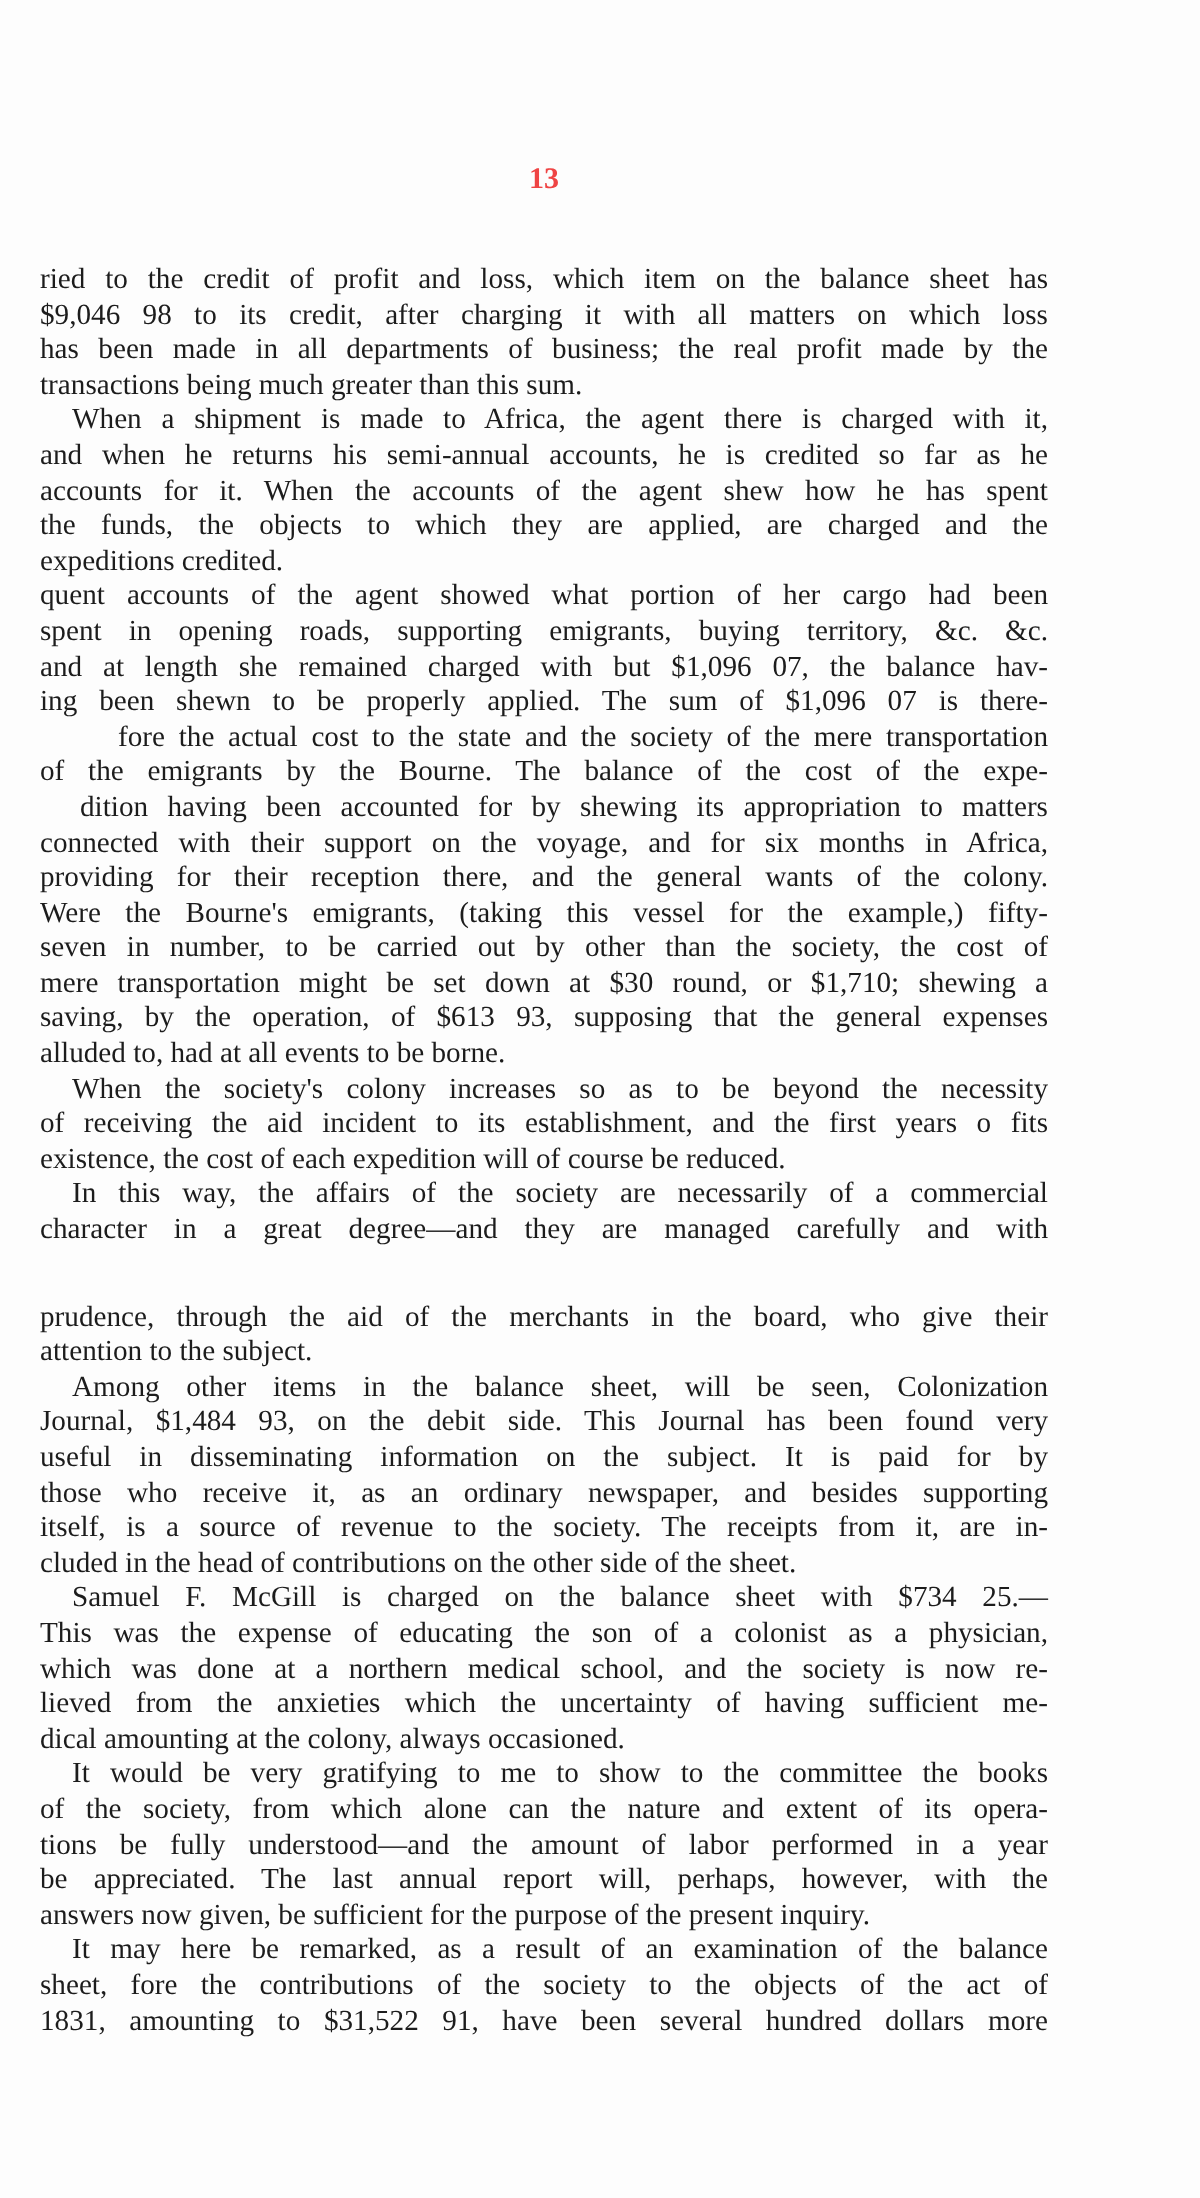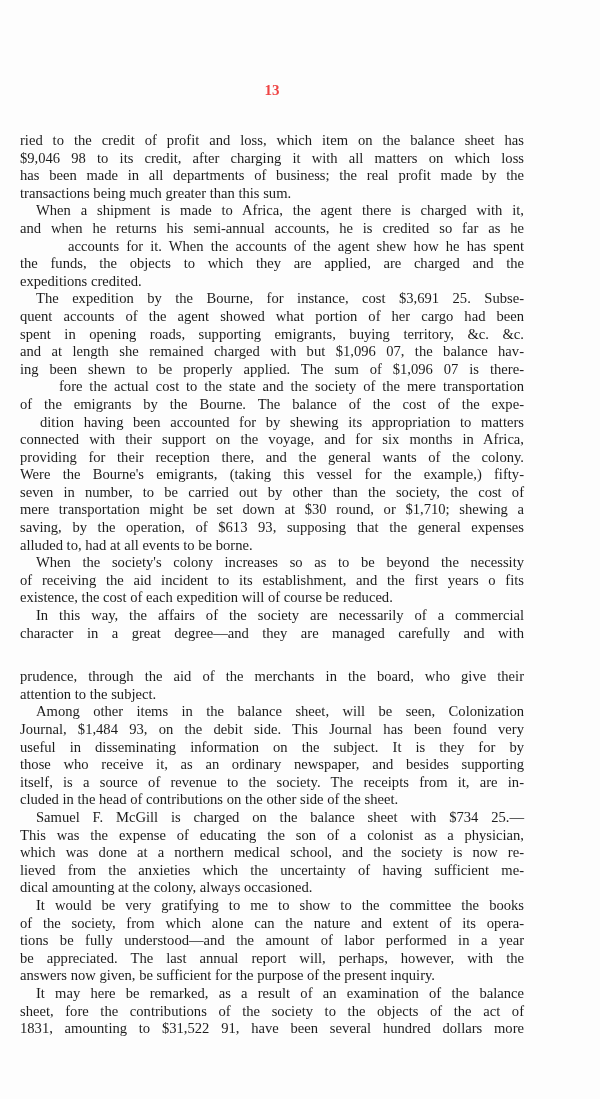--- a/index.html
+++ b/index.html
@@ -27,26 +27,25 @@
   <div class="body" id="body">
       <div class="para">
         <span class="line" style="display: block;">ried to the credit of profit and loss, which item on the balance sheet has</span>
         <span class="line" style="display: block;">$9,046 98 to its credit, after charging it with all matters on which loss</span>
         <span class="line" style="display: block;">has been made in all departments of business; the real profit made by the</span>
         <span class="line last">transactions being much greater than this sum.</span>
       </div>
       <div class="para">
         <span class="line indent" style="display: block;">When a shipment is made to Africa, the agent there is charged with it,</span>
         <span class="line" style="display: block;">and when he returns his semi-annual accounts, he is credited so far as he</span>
-        <span class="line" style="display: block; margin-left: 48px;">accounts for it.   When the accounts of the agent shew how he has spent</span>
+        <span class="line" style="display: block;">accounts for it.   When the accounts of the agent shew how he has spent</span>
         <span class="line" style="display: block;">the funds, the objects to which they are applied, are charged and the</span>
         <span class="line last">expeditions credited.</span>
       </div>
       <div class="para">
-        <span class="line indent" style="display: block;">The expedition by the Bourne, for instance, cost $3,691 25.  Subse-</span>
         <span class="line" style="display: block;">quent accounts of the agent showed what portion of her cargo had been</span>
         <span class="line" style="display: block;">spent in opening roads, supporting emigrants, buying territory, &amp;c. &amp;c.</span>
         <span class="line" style="display: block;">and at length she remained charged with but $1,096 07, the balance hav-</span>
         <span class="line" style="display: block;">ing been shewn to be properly applied.  The sum of $1,096 07 is there-</span>
         <span class="line" style="display: block; margin-left: 39px;">fore the actual cost to the state and the society of the mere transportation</span>
         <span class="line" style="display: block;">of the emigrants by the Bourne.  The balance of the cost of the expe-</span>
         <span class="line" style="display: block; margin-left: 20px;">dition having been accounted for by shewing its appropriation to matters</span>
         <span class="line" style="display: block;">connected with their support on the voyage, and for six months in Africa,</span>
         <span class="line" style="display: block;">providing for their reception there, and the general wants of the colony.</span>
         <span class="line" style="display: block;">Were the Bourne's emigrants, (taking this vessel for the example,) fifty-</span>
@@ -62,21 +61,21 @@
       </div>
       <div class="para">
         <span class="line indent" style="display: block;">In this way, the affairs of the society are necessarily of a commercial</span>
         <span class="line" style="display: block;">character in a great degree—and they are managed carefully and with</span>
         <span class="line" style="display: block; margin-top: 26px;">prudence, through the aid of the merchants in the board, who give their</span>
         <span class="line last">attention to the subject.</span>
       </div>
       <div class="para">
         <span class="line indent" style="display: block;">Among other items in the balance sheet, will be seen, Colonization</span>
         <span class="line" style="display: block;">Journal, $1,484 93, on the debit side.  This Journal has been found very</span>
-        <span class="line" style="display: block;">useful in disseminating information on the subject.  It is they for by</span>
+        <span class="line" style="display: block;">useful in disseminating information on the subject.  It is paid for by</span>
         <span class="line" style="display: block;">those who receive it, as an ordinary newspaper, and besides supporting</span>
         <span class="line" style="display: block;">itself, is a source of revenue to the society.  The receipts from it, are in-</span>
         <span class="line last">cluded in the head of contributions on the other side of the sheet.</span>
       </div>
       <div class="para">
         <span class="line indent" style="display: block;">Samuel F. McGill is charged on the balance sheet with $734 25.—</span>
         <span class="line" style="display: block;">This was the expense of educating the son of a colonist as a physician,</span>
         <span class="line" style="display: block;">which was done at a northern medical school, and the society is now re-</span>
         <span class="line" style="display: block;">lieved from the anxieties which the uncertainty of having sufficient me-</span>
         <span class="line last">dical amounting at the colony, always occasioned.</span>

